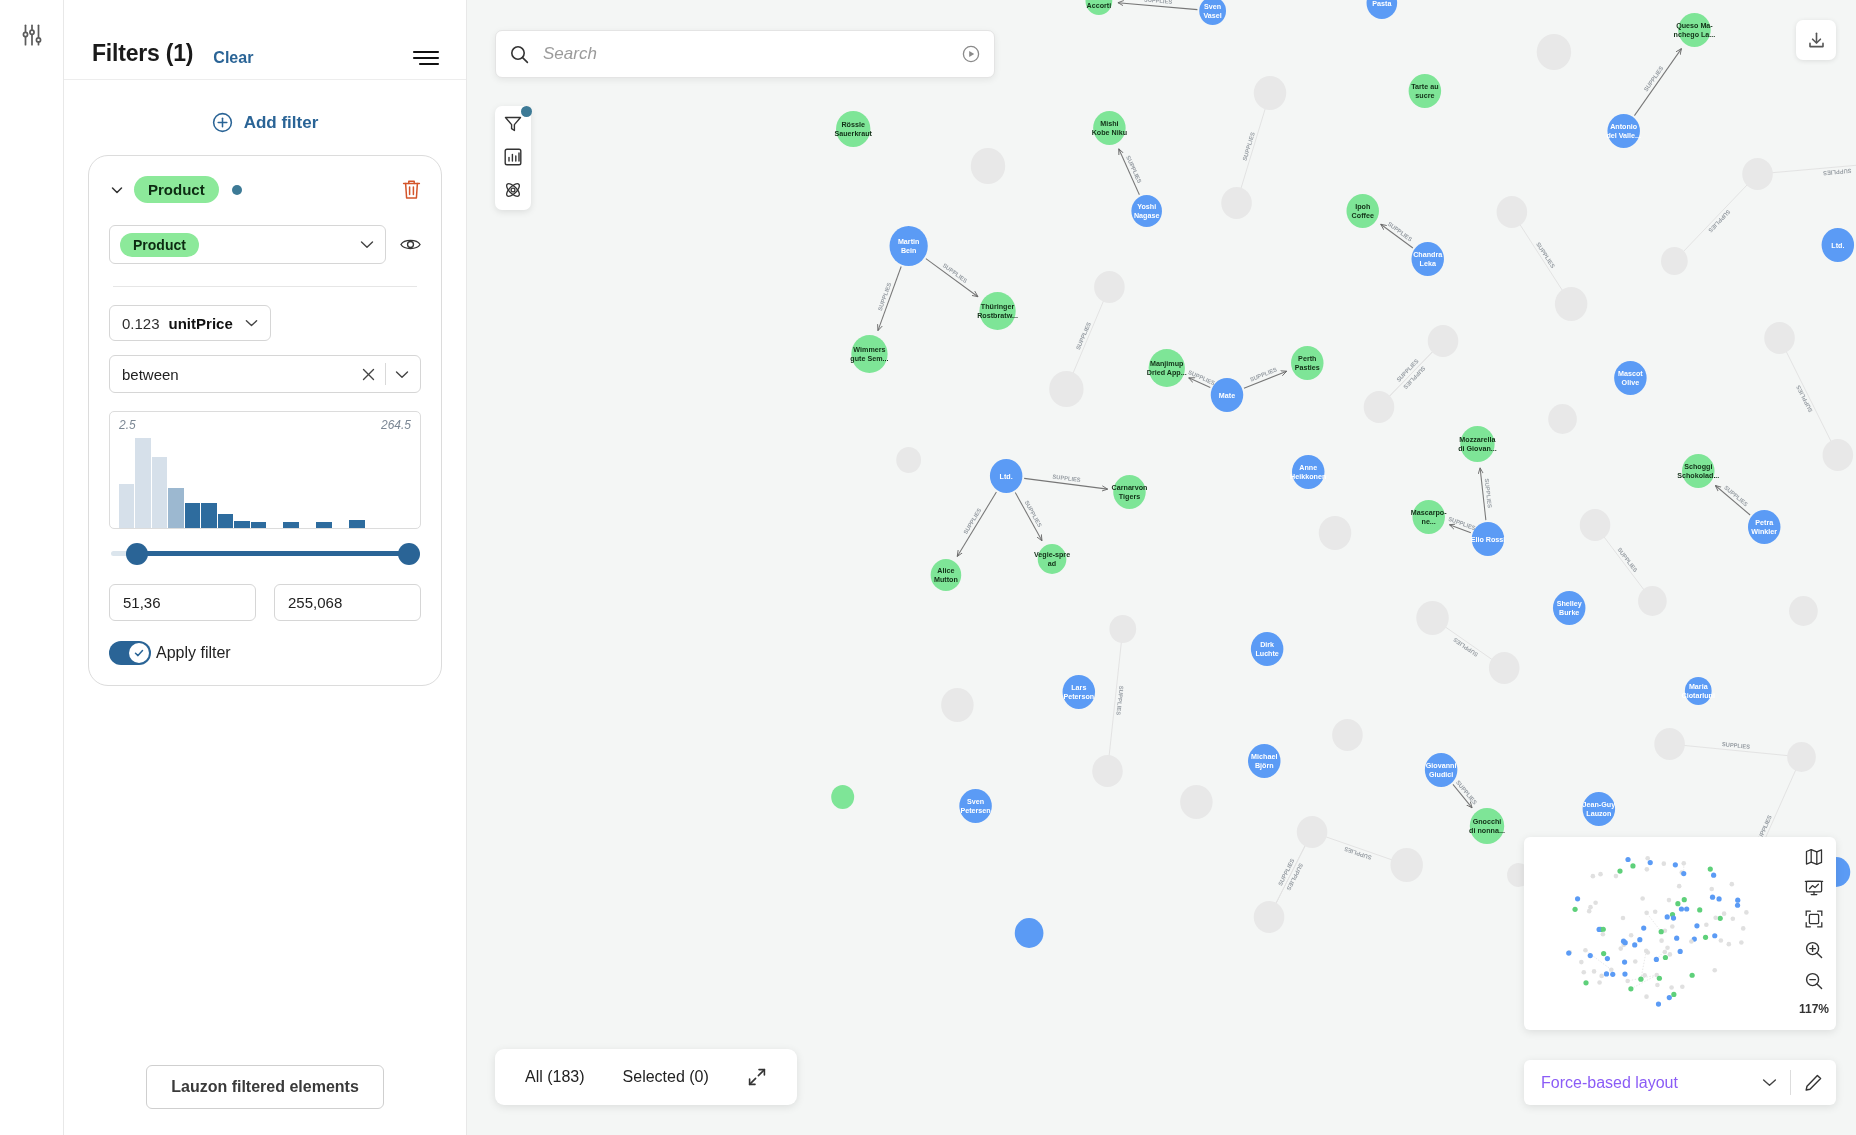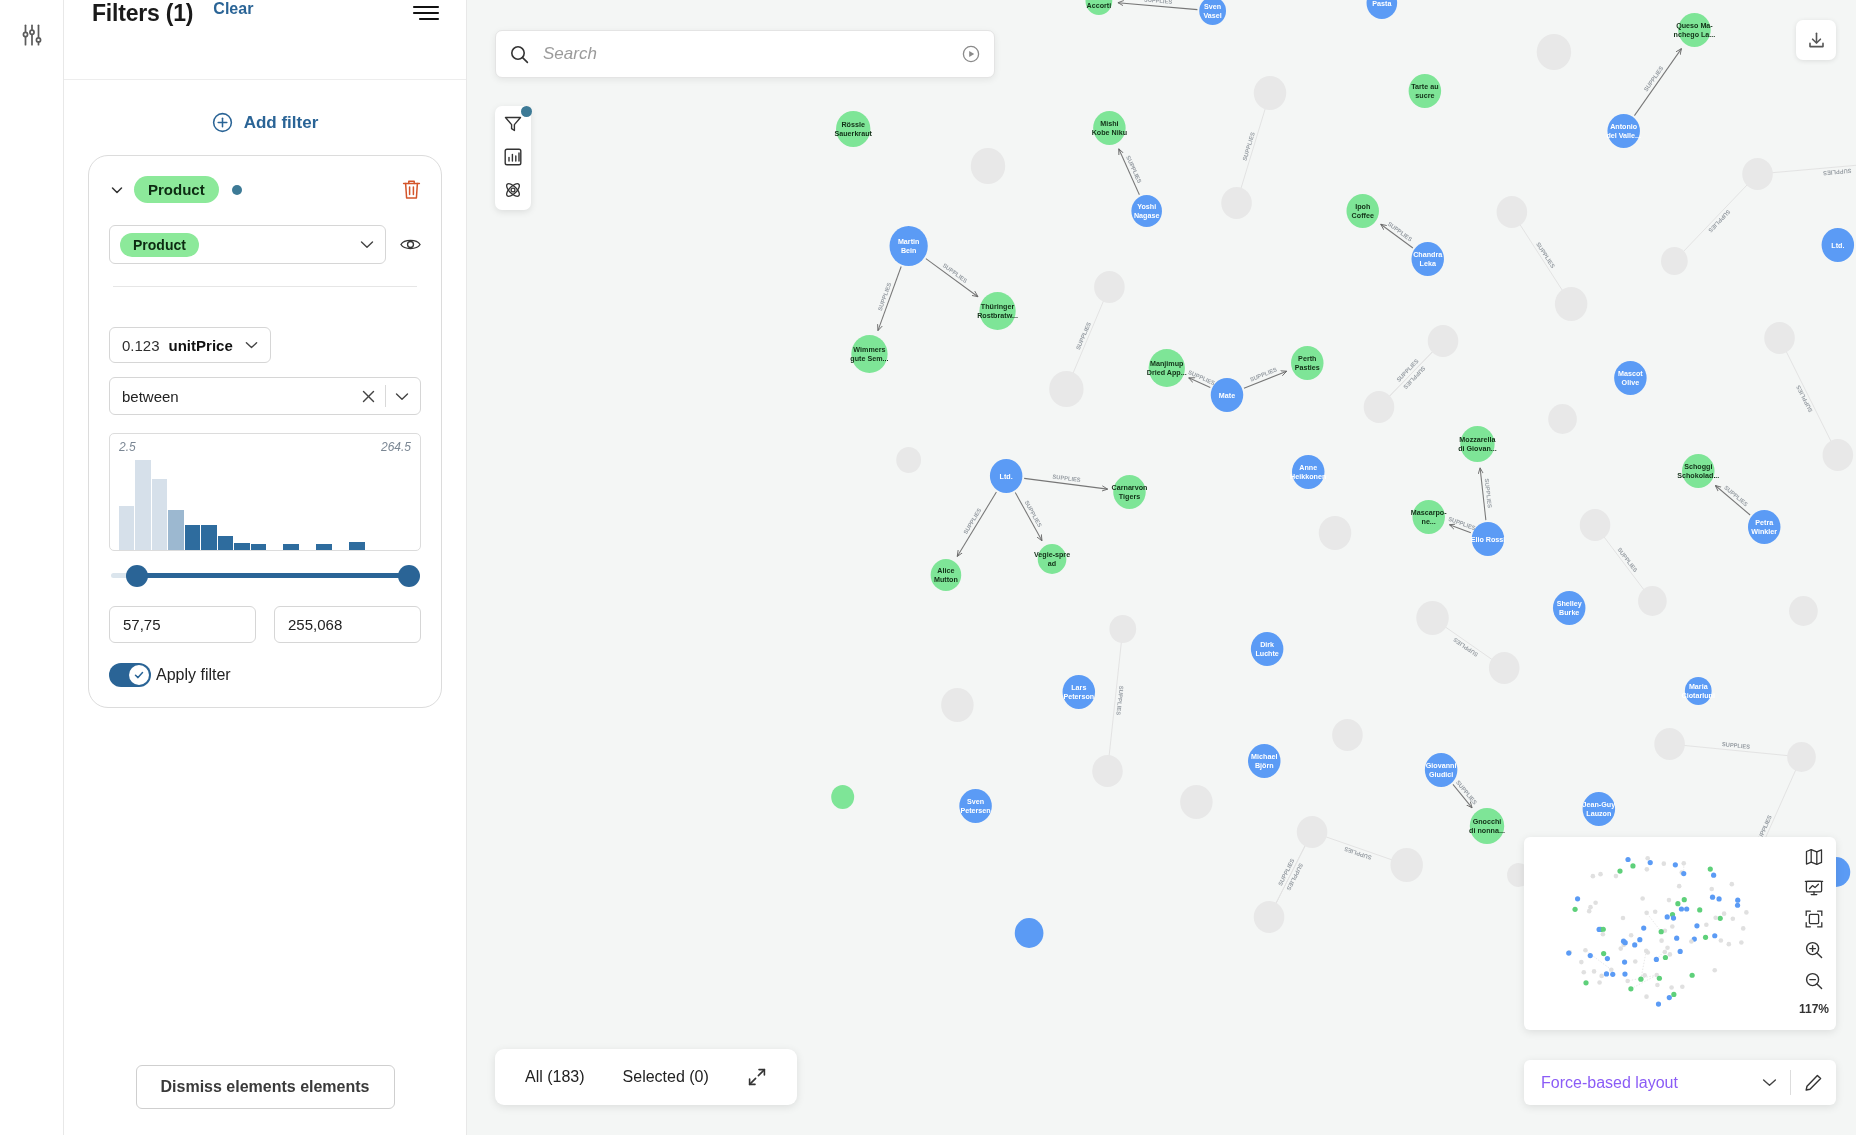--- a/index.html
+++ b/index.html
@@ -25,22 +25,22 @@
   
   .panel {
     width: 403px; height: 100%;
     background: #fff;
     border-right: 1px solid #e8e8e8;
     display: flex; flex-direction: column;
     position: relative;
   }
   .panel-head {
     height: 80px; flex: 0 0 80px;
-    display: flex; align-items: flex-start;
-    padding: 0 26px 0 28px;
+    display: flex; align-items: flex-end;
+    padding: 0 26px 12px 28px;
     border-bottom: 1px solid #ededed;
   }
   .panel-title { font-size: 23px; font-weight: 700; color: #1a1a1a; letter-spacing: -.2px; }
   .panel-clear {
     font-size: 16px; font-weight: 700; color: #2a6496;
     margin-left: 20px; cursor: pointer;
   }
   .panel-menu { margin-left: auto; width: 28px; height: 22px; cursor: pointer; }
 
   .panel-body { flex: 1 1 auto; overflow: hidden; padding-top: 18px; }
@@ -80,21 +80,21 @@
     display: flex; align-items: center; padding: 0 11px 0 10px;
     background: #fff; cursor: pointer;
   }
   .select-box .pill { font-size: 14px; padding: 4px 13px; }
   .select-caret { margin-left: auto; width: 14px; height: 9px; }
   .eye { width: 21px; height: 15px; cursor: pointer; flex: 0 0 auto; }
 
   .divider { height: 1px; background: #e6e6e6; margin: 22px 4px 0 4px; }
 
   .prop-select {
-    margin-top: 40px; display: inline-flex; align-items: center;
+    margin-top: 18px; display: inline-flex; align-items: center;
     height: 36px; border: 1px solid #d6d6d6; border-radius: 6px;
     padding: 0 12px; gap: 9px; cursor: pointer; background: #fff;
   }
   .prop-num { font-size: 15px; color: #2f2f2f; }
   .prop-name { font-size: 15px; font-weight: 700; color: #111; }
   .prop-caret { width: 13px; height: 8px; margin-left: 3px; }
 
   .op-row {
     margin-top: 14px; height: 38px;
     border: 1px solid #d6d6d6; border-radius: 6px;
@@ -356,40 +356,40 @@
         </div>
 
         <div class="slider-wrap">
           <div class="slider-track"></div>
           <div class="slider-fill" id="slider-fill" style="left: 9%; width: 87%;"></div>
           <div class="knob" id="knob-low" style="left: calc(9% - 11px);"></div>
           <div class="knob" id="knob-high" style="left: calc(96% - 11px);"></div>
         </div>
 
         <div class="minmax-row">
-          <div class="minmax-inp">57,75</div>
+          <div class="minmax-inp">51,36</div>
           <div class="minmax-inp">255,068</div>
         </div>
 
         <div class="apply-row">
           <div class="toggle">
             <span class="tk">
               <svg width="12" height="12" viewBox="0 0 12 12" fill="none" stroke="#2a6496" stroke-width="1.5" stroke-linecap="round" stroke-linejoin="round">
                 <polyline points="2.5,6.2 5,8.6 9.5,3.6"></polyline>
               </svg>
             </span>
           </div>
           <span class="apply-label">Apply filter</span>
         </div>
 
       </div>
     </div>
 
     <div class="panel-foot">
-      <button class="dismiss-btn">Dismiss elements elements</button>
+      <button class="dismiss-btn">Lauzon filtered elements</button>
     </div>
   </div>
 
   <div class="canvas">
 
     <svg class="graph-svg" id="graph-svg" viewBox="0 0 1453 1135" preserveAspectRatio="none">
       <defs>
         <marker id="arw" viewBox="0 0 10 10" refX="9" refY="5" markerWidth="6" markerHeight="6" orient="auto-start-reverse">
           <path d="M0,1 L9,5 L0,9" fill="none" stroke="#666" stroke-width="1.3"></path>
         </marker>

